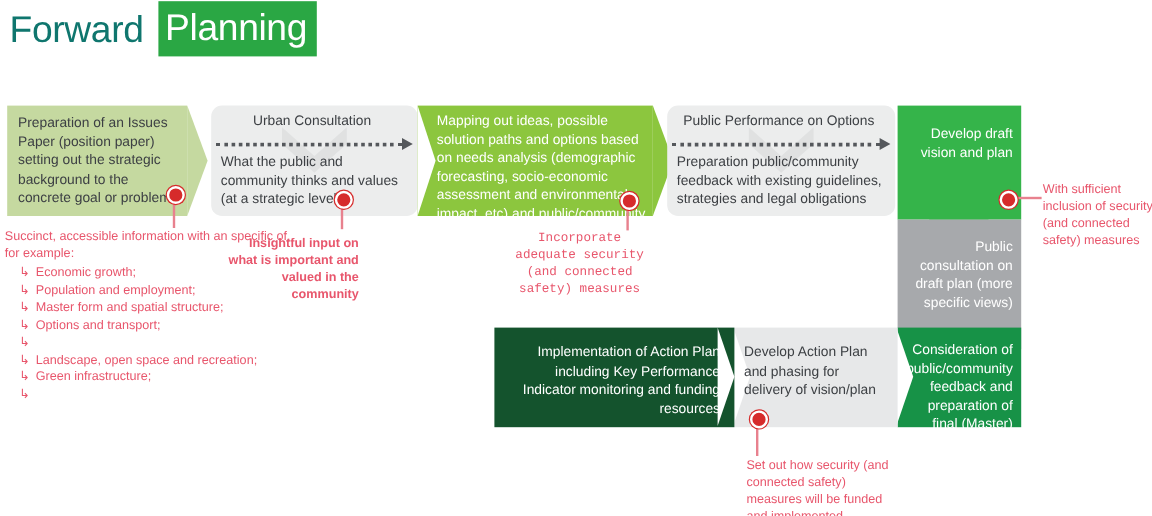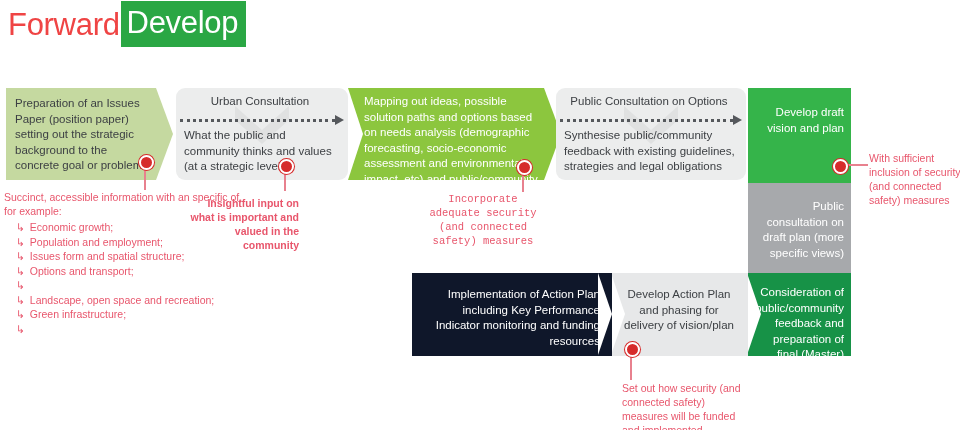--- a/index.html
+++ b/index.html
@@ -24,24 +24,24 @@
 
   
   .title-wrap {
     left: 8px; top: 2px;
     height: 44px;
     display: flex;
     align-items: center;
   }
   .title-a {
     font-size: 31px;
-    color: #ef4444;
+    color: #0f766e;
     letter-spacing: -0.3px;
     line-height: 1;
-    padding-right: 1px;
+    padding-right: 12px;
   }
   .title-b {
     font-size: 31px;
     color: #ffffff;
     background: #2aa744;
     line-height: 1;
     padding: 6px 8px 9px 6px;
     letter-spacing: -0.3px;
   }
 
@@ -212,35 +212,35 @@
   }
 
   .step6 {
     left: 612px; top: 273px;
     width: 136px; height: 83px;
     background: #e7e8e9;
   }
   .step6 .txt {
     position: absolute;
     left: 8px; right: 10px; top: 14px;
-    text-align: center;
+    text-align: left;
   }
   .step6 .notch {
     position: absolute;
     left: -1px; top: 0;
     width: 0; height: 0;
     border-top: 41.5px solid transparent;
     border-bottom: 41.5px solid transparent;
     border-left: 14px solid #ffffff;
   }
 
   .step7 {
     left: 412px; top: 273px;
     width: 200px; height: 83px;
-    background: #0f172a;
+    background: #14532d;
     text-decoration: underline;
   }
   .step7 .txt {
     position: absolute;
     left: 8px; right: 12px; top: 14px;
     text-align: right;
   }
   .step7 .notch {
     position: absolute;
     left: 186px; top: 0;
@@ -288,21 +288,21 @@
   }
   .bullets li .arr { flex: none; }
 </style>
 </head>
 <body>
 
 <div id="stage">
 
   <div class="abs title-wrap">
     <span class="title-a">Forward</span>
-    <span class="title-b">Develop</span>
+    <span class="title-b">Planning</span>
   </div>
 
   <div class="abs step1">
     <div class="tip"></div>
     <div class="txt boxtext dark">Preparation of an Issues Paper (position paper) setting out the strategic background to the concrete goal or problem</div>
   </div>
   <div class="pin" style="left:139px; top:155px;"></div>
   <div class="stem-v" style="left:144px; top:165px; height:25px;"></div>
 
   <div class="abs consult1">
@@ -324,26 +324,26 @@
     <div class="tip"></div>
     <div class="txt boxtext">Mapping out ideas, possible solution paths and options based on needs analysis (demographic forecasting, socio-economic assessment and environmental impact, etc) and public/community feedback</div>
   </div>
   <div class="pin" style="left:517px; top:160px;"></div>
   <div class="stem-v" style="left:522px; top:170px; height:22px;"></div>
 
   <div class="abs consult2">
     <svg class="watermark" viewBox="0 0 62 46">
       <path d="M4 2 L31 26 L58 2 L58 16 L31 40 L4 16 Z" fill="#6d7276"></path>
     </svg>
-    <div class="consult-head">Public Consultation on Options</div>
+    <div class="consult-head">Public Performance on Options</div>
     <div class="dotline">
       <div class="dashes"></div>
       <div class="arrow"></div>
     </div>
-    <div class="consult-body">Synthesise public/community feedback with existing guidelines, strategies and legal obligations</div>
+    <div class="consult-body">Preparation public/community feedback with existing guidelines, strategies and legal obligations</div>
   </div>
 
   <div class="abs step3">
     <div class="txt boxtext">Develop draft vision and plan</div>
     <div class="downtip"></div>
   </div>
   <div class="pin" style="left:833px; top:159px;"></div>
   <div class="stem-h" style="left:843px; top:164px; width:25px;"></div>
 
   <div class="abs step4">
@@ -374,21 +374,21 @@
       <li>
           <span class="arr">↳</span>
           <span>Economic growth;</span>
         </li>
       <li>
           <span class="arr">↳</span>
           <span>Population and employment;</span>
         </li>
       <li>
           <span class="arr">↳</span>
-          <span>Issues form and spatial structure;</span>
+          <span>Master form and spatial structure;</span>
         </li>
       <li>
           <span class="arr">↳</span>
           <span>Options and transport;</span>
         </li>
       <li>
           <span class="arr">↳</span>
         </li>
       <li>
           <span class="arr">↳</span>

